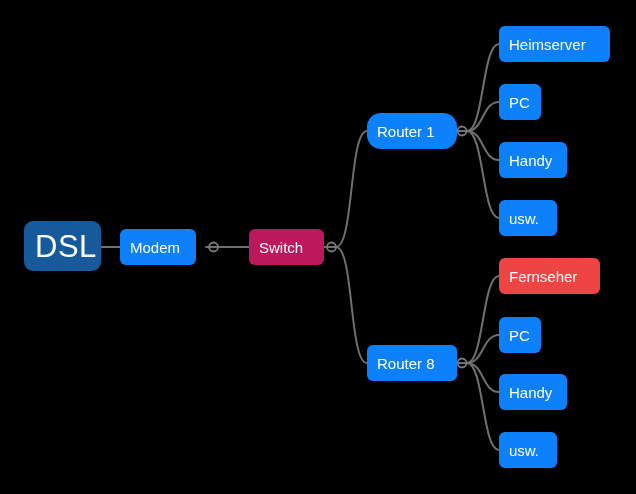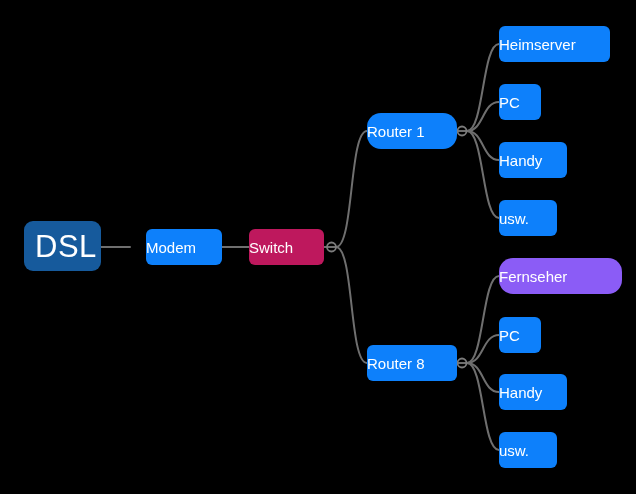--- a/index.html
+++ b/index.html
@@ -20,20 +20,21 @@
     left: 0;
     top: 0;
     width: 636px;
     height: 494px;
   }
   .node {
     position: absolute;
     box-sizing: border-box;
     display: flex;
     align-items: center;
+    padding-left: 10px;
     border-radius: 6px;
     color: #ffffff;
     font-size: 15px;
     line-height: 1;
     white-space: nowrap;
     cursor: default;
   }
   .node.root {
     border-radius: 9px;
     padding-left: 11px;
@@ -63,21 +64,21 @@
       <path d="M467,363 C484,363 482,450 499,450" fill="none" stroke="#6f6f6f" stroke-width="2" stroke-linecap="round"></path>
       <circle cx="213.5" cy="247" r="4.5" fill="none" stroke="#7c7c7c" stroke-width="1.8"></circle>
       <circle cx="331.5" cy="247" r="4.5" fill="none" stroke="#7c7c7c" stroke-width="1.8"></circle>
       <circle cx="462" cy="131" r="4.5" fill="none" stroke="#7c7c7c" stroke-width="1.8"></circle>
       <circle cx="462" cy="363" r="4.5" fill="none" stroke="#7c7c7c" stroke-width="1.8"></circle>
     </svg>
 
   <div class="node root" style="left: 24px; top: 221px; width: 77px; height: 50px; background: rgb(22, 90, 156); color: rgb(255, 255, 255);">
       <span>DSL</span>
     </div>
-  <div class="node" style="left: 146px; top: 229px; width: 76px; height: 36px; background: rgb(13, 128, 251); color: rgb(255, 255, 255);">
+  <div class="node" style="left: 120px; top: 229px; width: 76px; height: 36px; background: rgb(13, 128, 251); color: rgb(255, 255, 255);">
       <span>Modem</span>
     </div>
   <div class="node" style="left: 249px; top: 229px; width: 75px; height: 36px; background: #be185d; color: rgb(255, 255, 255);">
       <span>Switch</span>
     </div>
   <div class="node" style="left: 367px; top: 113px; width: 90px; height: 36px; background: rgb(13, 128, 251); color: rgb(255, 255, 255); border-radius: 14px;">
       <span>Router 1</span>
     </div>
   <div class="node" style="left: 367px; top: 345px; width: 90px; height: 36px; background: rgb(13, 128, 251); color: rgb(255, 255, 255);">
       <span>Router 8</span>
@@ -87,21 +88,21 @@
     </div>
   <div class="node" style="left: 499px; top: 84px; width: 42px; height: 36px; background: rgb(13, 128, 251); color: rgb(255, 255, 255);">
       <span>PC</span>
     </div>
   <div class="node" style="left: 499px; top: 142px; width: 68px; height: 36px; background: rgb(13, 128, 251); color: rgb(255, 255, 255);">
       <span>Handy</span>
     </div>
   <div class="node" style="left: 499px; top: 200px; width: 58px; height: 36px; background: rgb(13, 128, 251); color: rgb(255, 255, 255);">
       <span>usw.</span>
     </div>
-  <div class="node" style="left: 499px; top: 258px; width: 123px; height: 36px; background: #8b5cf6; color: rgb(255, 255, 255); border-radius: 14px;">
+  <div class="node" style="left: 499px; top: 258px; width: 101px; height: 36px; background: #ef4444; color: rgb(255, 255, 255);">
       <span>Fernseher</span>
     </div>
   <div class="node" style="left: 499px; top: 317px; width: 42px; height: 36px; background: rgb(13, 128, 251); color: rgb(255, 255, 255);">
       <span>PC</span>
     </div>
   <div class="node" style="left: 499px; top: 374px; width: 68px; height: 36px; background: rgb(13, 128, 251); color: rgb(255, 255, 255);">
       <span>Handy</span>
     </div>
   <div class="node" style="left: 499px; top: 432px; width: 58px; height: 36px; background: rgb(13, 128, 251); color: rgb(255, 255, 255);">
       <span>usw.</span>

